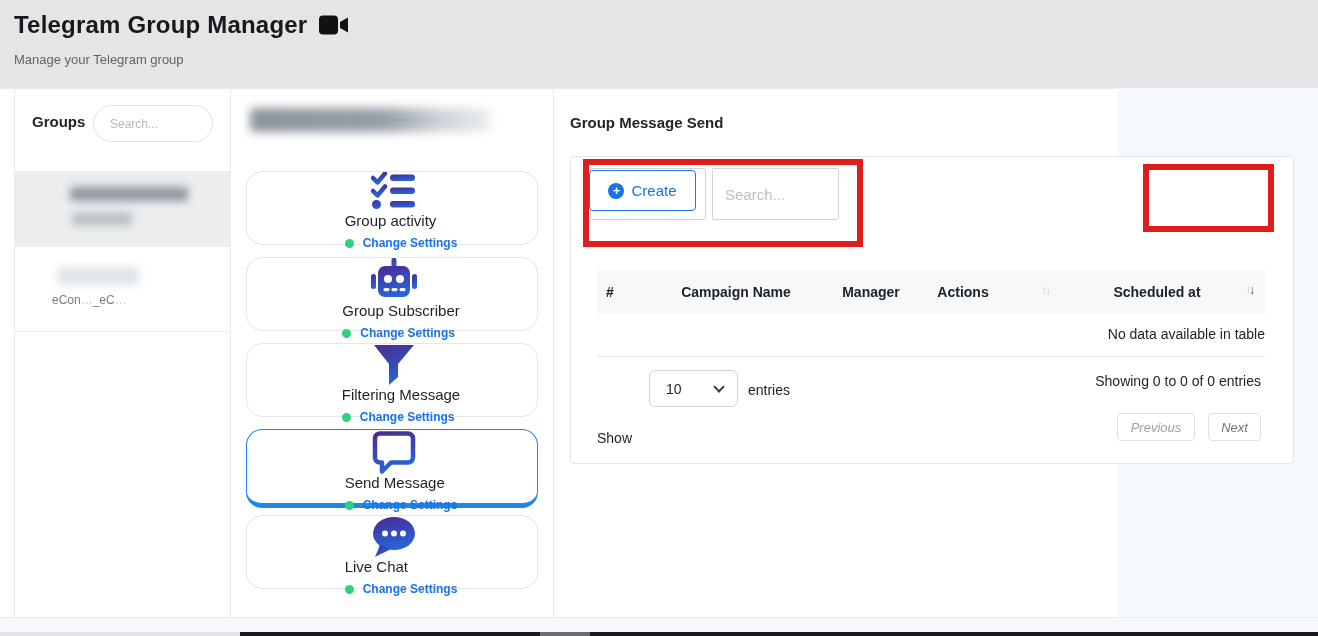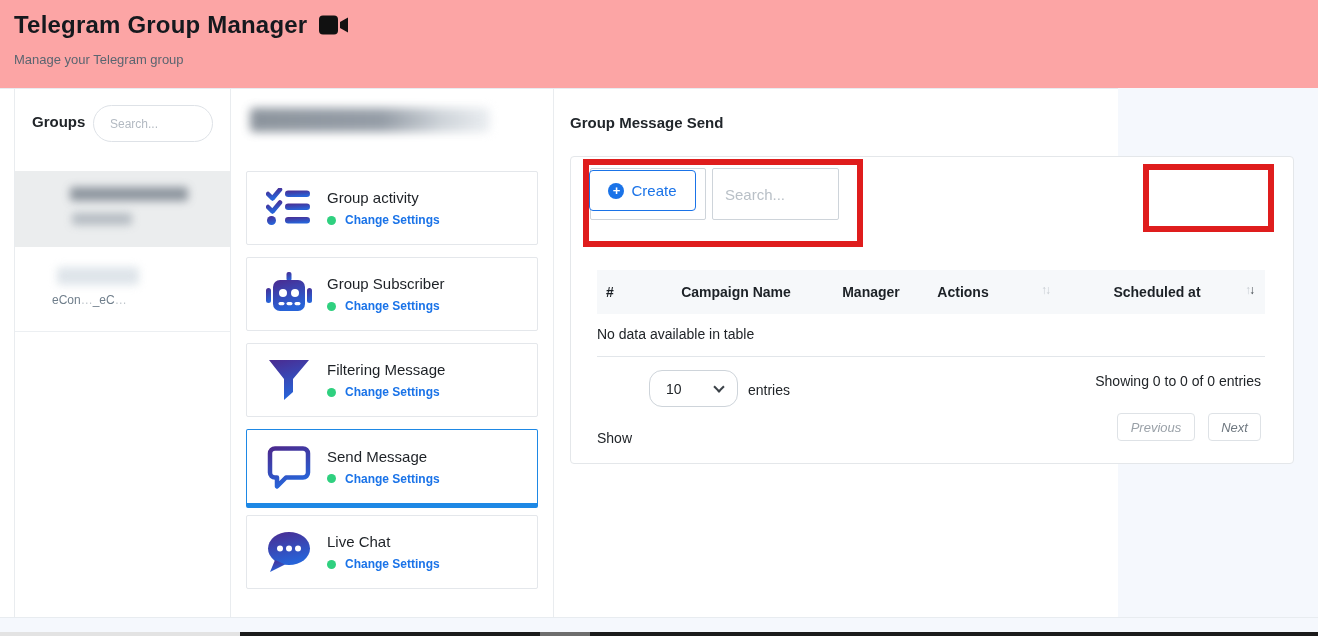--- a/index.html
+++ b/index.html
@@ -1,21 +1,21 @@
 <!DOCTYPE html>
 <html><head>
 <meta charset="utf-8">
 <style>
   * { margin:0; padding:0; box-sizing:border-box; }
   html,body { width:1318px; height:636px; overflow:hidden; }
   body { font-family:"Liberation Sans","DejaVu Sans",sans-serif; background:#f5f8fd; }
   .page { position:relative; width:1318px; height:636px; }
 
   
-  .app-header { position:absolute; top:0; left:0; width:1318px; height:88px; background:#fca5a5;padding-left:40px; }
+  .app-header { position:absolute; top:0; left:0; width:1318px; height:88px; background:#e5e5e5;padding-left:40px; }
   .app-title-row { position:absolute; left:14px; top:11px; display:flex; align-items:center; gap:12px; }
   .app-title { font-size:24px; font-weight:700; color:#15191e; letter-spacing:.2px; }
   .camera-icon svg { display:block; }
   .app-subtitle { position:absolute; left:14px; top:52px; font-size:13px; color:#5b6570; }
 
   
   .content { position:absolute; top:88px; left:0; width:1118px; height:529px; background:#ffffff; border-top:1px solid #e8ecf1; }
   .vline { position:absolute; top:0; bottom:0; width:1px; background:#e9ecef; }
   .vline.l1 { left:14px; } .vline.l2 { left:230px; } .vline.l3 { left:553px; }
 
@@ -28,21 +28,21 @@
   .group-item.plain { top:158px; height:85px; background:#fff; border-bottom:1px solid #eceff2; }
   .blur-bar { position:absolute; border-radius:3px; filter:blur(4px); }
   .gi1-l1 { left:55px; top:16px; width:118px; height:14px; background:#707a85; opacity:.75; }
   .gi1-l2 { left:57px; top:42px; width:60px; height:12px; background:#a8b0b8; opacity:.8; }
   .gi2-bar { left:42px; top:20px; width:82px; height:18px; background:#dbe2e8; opacity:.9; }
   .gi2-text { position:absolute; left:37px; top:46px; font-size:12px; color:#6f7e8b; filter:blur(0.6px); white-space:nowrap; }
   .gi2-text .fade { opacity:.45; }
 
   
   .mid-title-blur { position:absolute; left:250px; top:19px; width:240px; height:24px; border-radius:4px; filter:blur(5px); background:linear-gradient(90deg,#707a85 0%,#7c8692 55%,#c3cad1 80%,#e6eaee 100%); opacity:.8; }
-  .feature-card { position:absolute; left:246px; width:292px; height:74px; background:#fff; border:1px solid #e4e7eb; border-radius:2px; display:flex; align-items:center; padding-left:18px; cursor:pointer; }
+  .feature-card { position:absolute; left:246px; width:292px; height:74px; background:#fff; border:1px solid #e4e7eb; border-radius:16px; display:flex; align-items:center; padding-left:18px; cursor:pointer;flex-direction:column; }
   .feature-card.active { height:79px; border-color:#1e88e5; border-bottom:5px solid #1e88e5; }
   .fc1 { top:82px; } .fc2 { top:168px; } .fc3 { top:254px; } .fc4 { top:340px; } .fc5 { top:426px; }
   .f-icon { width:48px; display:flex; justify-content:center; margin-right:14px; flex:none; }
   .f-title { font-size:15px; font-weight:500; color:#1d2126; }
   .f-link-row { display:flex; align-items:center; gap:9px; margin-top:7px; }
   .dot { width:9px; height:9px; border-radius:50%; background:#2fd07f; }
   .f-link { font-size:12px; font-weight:700; color:#1a73e8; text-decoration:none; cursor:pointer; }
 
   
   .main-heading { position:absolute; left:570px; top:25px; font-size:15px; font-weight:600; color:#21262b; }
@@ -64,24 +64,24 @@
   .th.c-hash { left:9px; }
   .th.c-campaign { left:139px; transform:translateX(-50%); }
   .th.c-status { left:274px; transform:translateX(-50%); }
   .th.c-actions { left:366px; transform:translateX(-50%); }
   .th.c-sched { left:560px; transform:translateX(-50%); }
   .sort-icon { position:absolute; top:0; line-height:40px; font-size:12px; font-weight:400; letter-spacing:-2px; cursor:pointer; }
   .sort-icon .up, .sort-icon .dn { color:#c7ccd2; }
   .sort-icon.s1 { left:444px; }
   .sort-icon.s2 { left:648px; }
   .sort-icon.s2 .dn { color:#3b4248; }
-  .empty-row { position:absolute; left:26px; top:157px; width:668px; height:43px; border-bottom:1px solid #e2e6ea; text-align:left; line-height:40px; font-size:14px; color:#212529; }
+  .empty-row { position:absolute; left:26px; top:157px; width:668px; height:43px; border-bottom:1px solid #e2e6ea; text-align:right; line-height:40px; font-size:14px; color:#212529; }
 
   .show-label { position:absolute; left:26px; top:225px; font-size:14px; color:#212529;margin-top:48px; }
-  .page-size { position:absolute; left:78px; top:213px; width:89px; height:37px; border:1px solid #ced4da; border-radius:13px; background:#fff; display:flex; align-items:center; justify-content:space-between; padding:0 14px 0 16px; cursor:pointer; }
+  .page-size { position:absolute; left:78px; top:213px; width:89px; height:37px; border:1px solid #ced4da; border-radius:6px; background:#fff; display:flex; align-items:center; justify-content:space-between; padding:0 14px 0 16px; cursor:pointer; }
   .page-size .val { font-size:14px; color:#212529; }
   .chev { width:8px; height:8px; border-right:2px solid #3b4248; border-bottom:2px solid #3b4248; transform:rotate(45deg); margin-top:-4px; }
   .entries-label { position:absolute; left:177px; top:225px; font-size:14px; color:#212529; }
   .summary { position:absolute; right:32px; top:216px; font-size:14px; color:#212529; }
   .pg-btn { position:absolute; top:256px; height:28px; background:#fff; border:1px solid #dee2e6; border-radius:4px; font-size:13px; font-family:inherit; cursor:pointer;font-style:italic; }
   .prev-btn { right:98px; width:78px; color:#9aa1a8; }
   .next-btn { right:32px; width:53px; color:#6f7880; }
 
   
   .footer-gap { position:absolute; left:0; top:617px; width:1318px; height:19px; background:#f5f8fd; border-top:1px solid #e8ecf0; }

